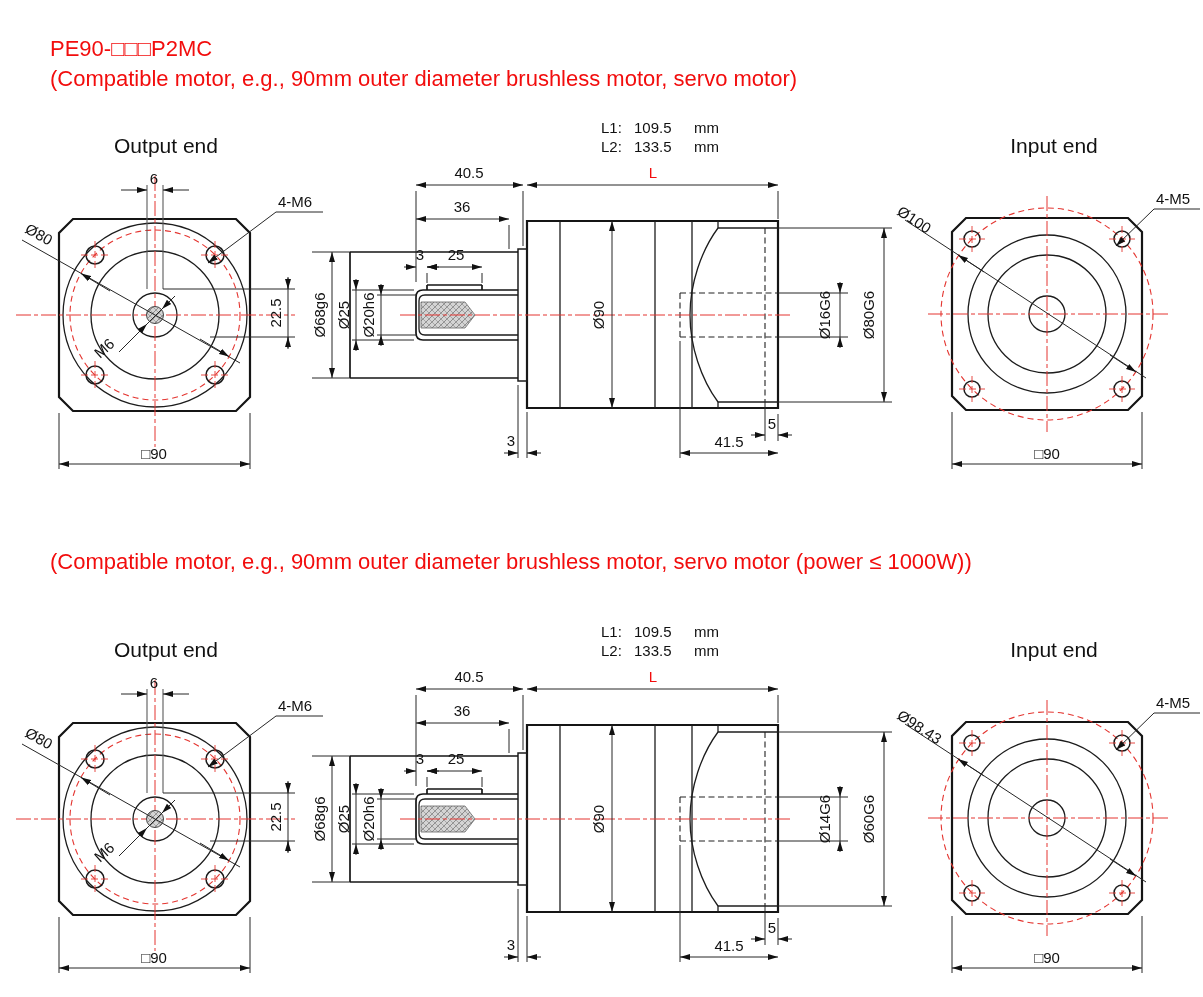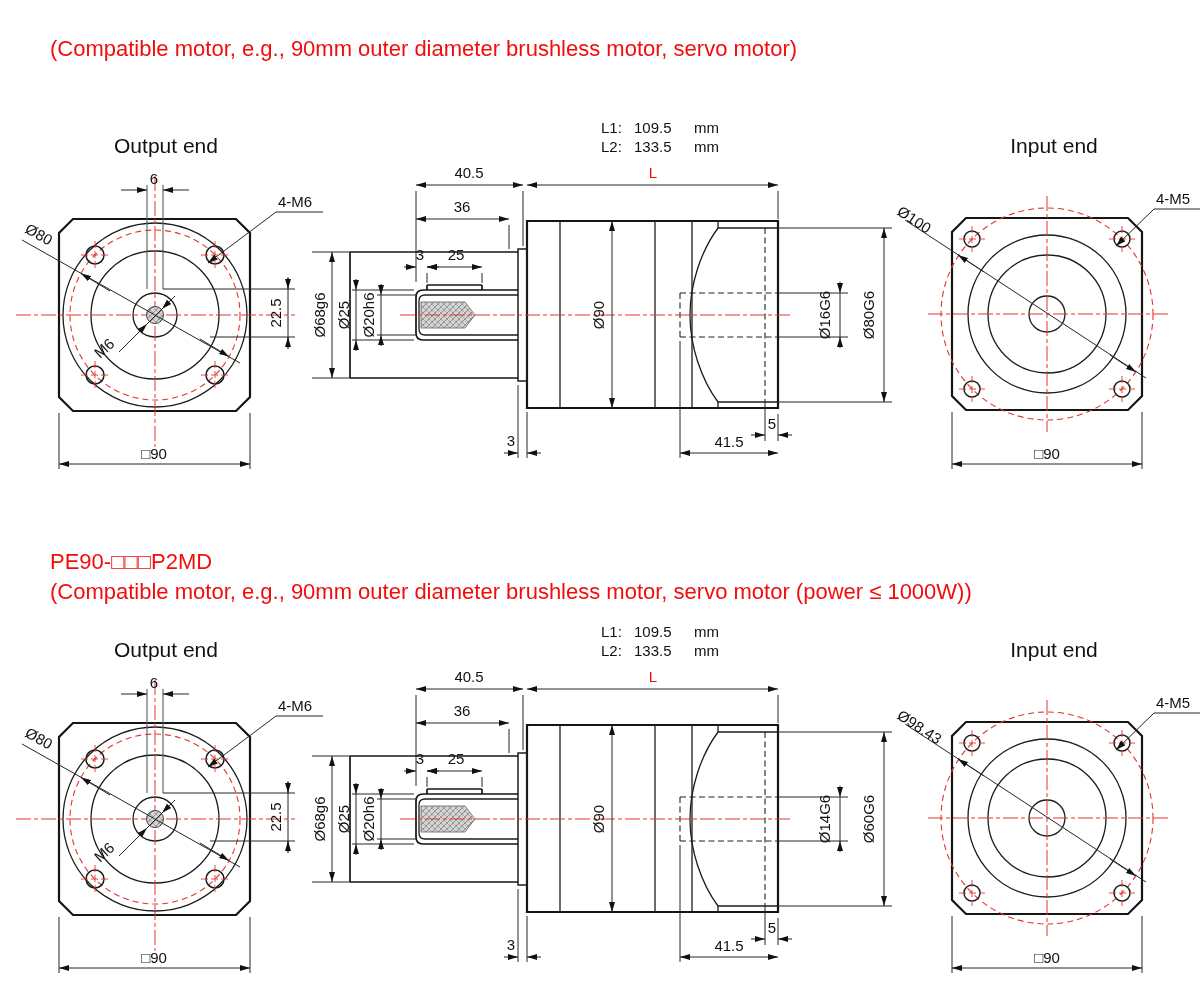--- a/index.html
+++ b/index.html
@@ -30,20 +30,21 @@
   .ar{marker-end:url(#ah);}
   .a2{marker-start:url(#ah);marker-end:url(#ah);}
 </style>
 </head>
 <body>
 
 <div class="page">
   <div id="sections">
       <div class="section s0">
   <div class="titles">
+    <div class="model">PE90-□□□P2MC</div>
     <div class="compat">(Compatible motor, e.g., 90mm outer diameter brushless motor, servo motor)</div>
   </div>
 
   <svg class="drawing" width="1203" height="372" viewBox="0 0 1203 372">
     <defs>
       <marker id="ah" viewBox="0 0 10 8" refX="10" refY="4" markerWidth="10" markerHeight="8" orient="auto-start-reverse">
               <path d="M0,1 L10,4 L0,7 Z" fill="#111"></path>
             </marker>
       <pattern id="hx" width="6" height="6" patternUnits="userSpaceOnUse">
         <rect width="6" height="6" fill="#d4d4d4"></rect>
@@ -274,21 +275,20 @@
 
       <line class="t" x1="952" y1="300" x2="952" y2="357"></line>
       <line class="t" x1="1142" y1="300" x2="1142" y2="357"></line>
       <line class="t a2" x1="952" y1="352" x2="1142" y2="352"></line>
       <text class="d m" x="1047" y="347">□90</text>
     </g>
   </svg>
 </div>
       <div class="section s1">
   <div class="titles">
-    <div class="model">PE90-□□□P2MD</div>
     <div class="compat">(Compatible motor, e.g., 90mm outer diameter brushless motor, servo motor (power ≤ 1000W))</div>
   </div>
 
   <svg class="drawing" width="1203" height="372" viewBox="0 0 1203 372">
     <defs>
       <marker id="ah" viewBox="0 0 10 8" refX="10" refY="4" markerWidth="10" markerHeight="8" orient="auto-start-reverse">
               <path d="M0,1 L10,4 L0,7 Z" fill="#111"></path>
             </marker>
       <pattern id="hx" width="6" height="6" patternUnits="userSpaceOnUse">
         <rect width="6" height="6" fill="#d4d4d4"></rect>

